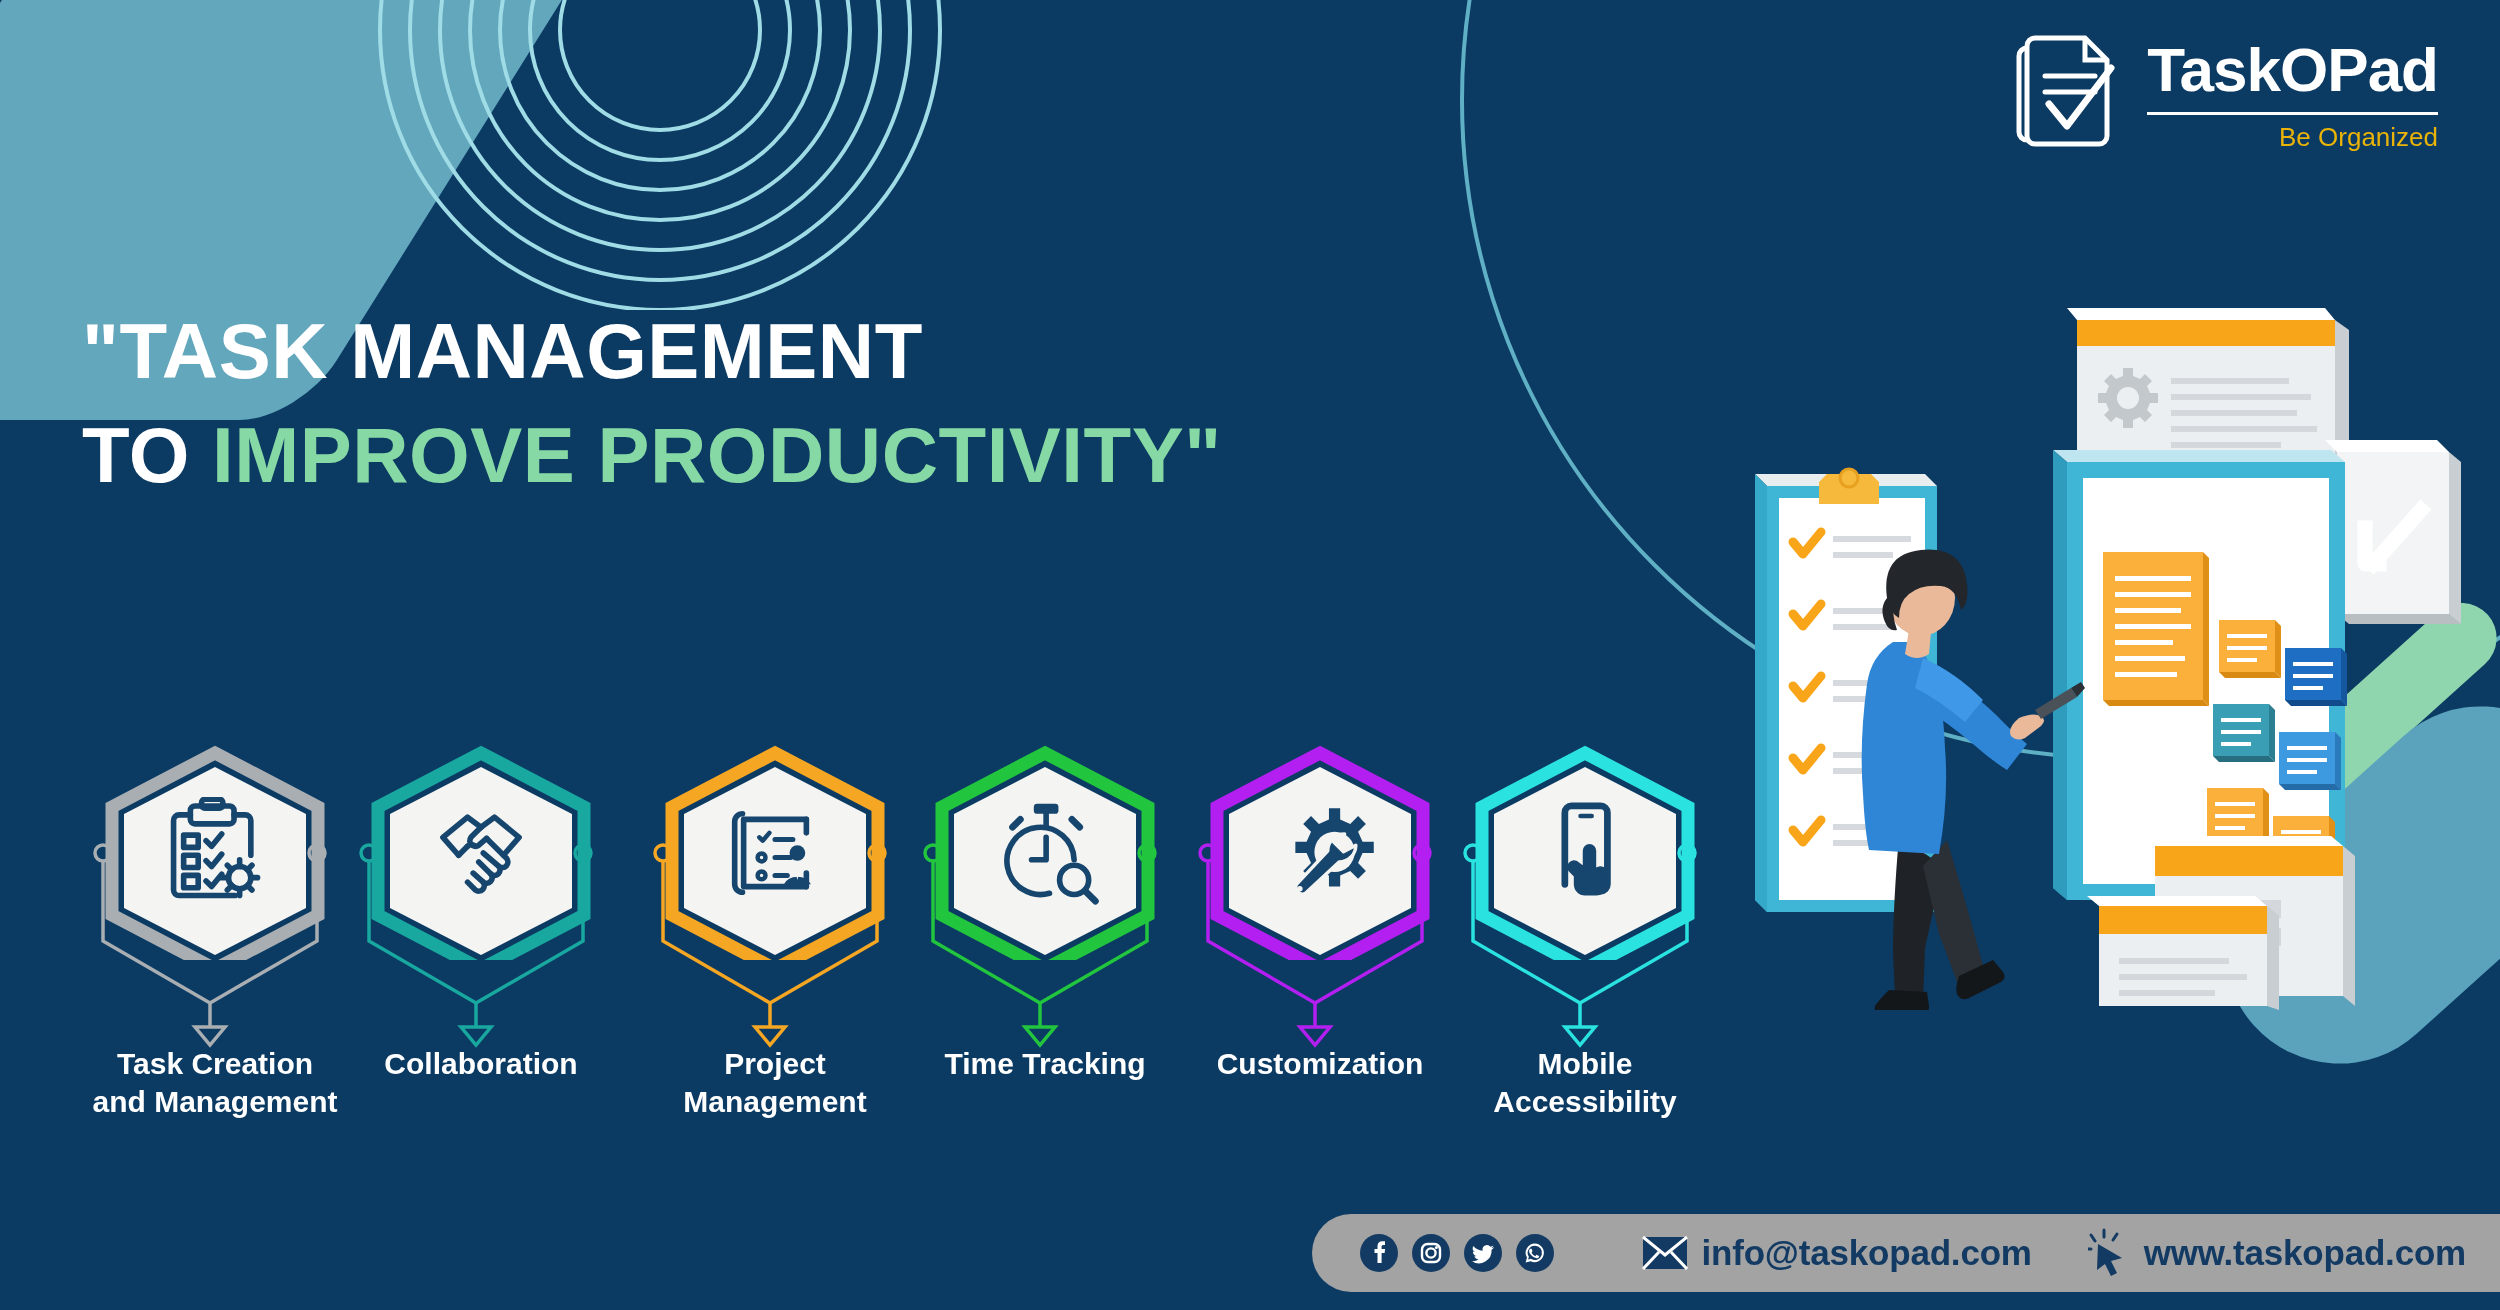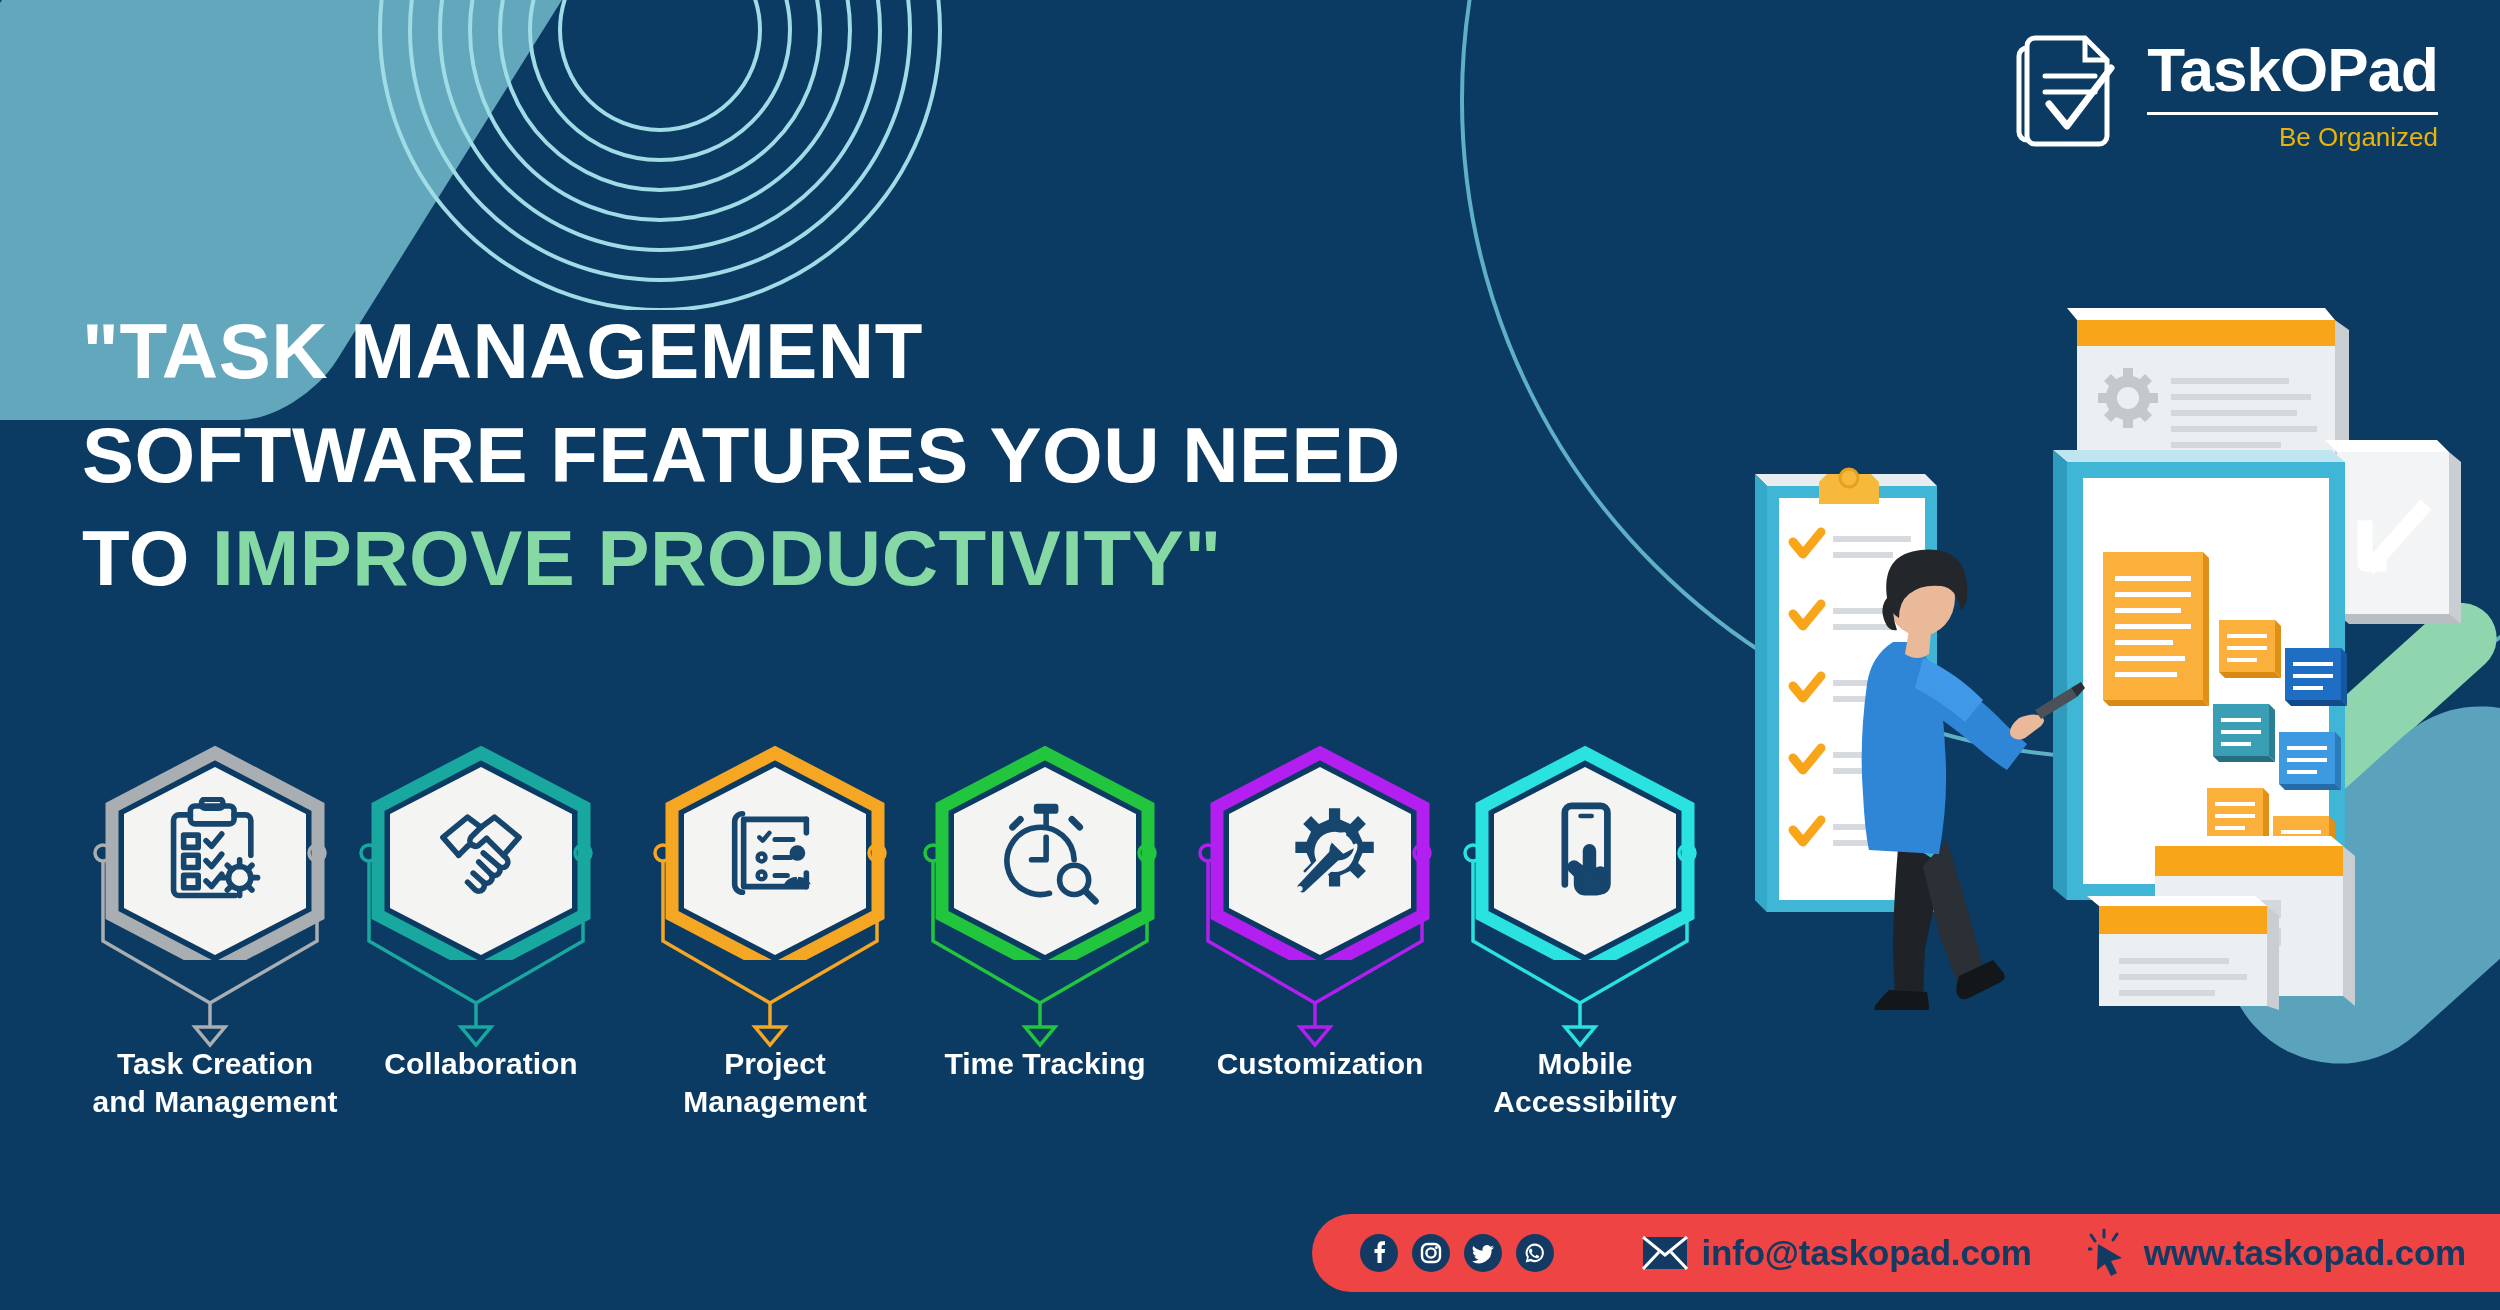--- a/index.html
+++ b/index.html
@@ -123,21 +123,21 @@
   #illustration {
     position:absolute; left:1735px; top:280px;
     width:780px; height:730px;
   }
   #illustration svg { display:block; }
 
   
   #footer-bar {
     position:absolute; right:0; bottom:18px;
     height:78px;
-    background:#ef4444;
+    background:#a3a3a3;
     border-top-left-radius:39px;
     border-bottom-left-radius:39px;
     display:flex; align-items:center;
     padding:0 34px 0 48px;
     gap:4px;
   }
   .social-group { display:flex; align-items:center; gap:14px; }
   .social-ico { width:38px; height:38px; display:block; }
   .foot-item { display:flex; align-items:center; gap:14px; }
   .foot-text {
@@ -187,21 +187,20 @@
     </span>
     <span class="wordmark">
       <span class="brand">TaskOPad</span>
       <span class="rule"></span>
       <span class="tagline">Be Organized</span>
     </span>
   </div>
 
   <div id="headline">
     <div class="line">"TASK MANAGEMENT</div>
-    <div class="line">SOFTWARE FEATURES YOU NEED</div>
     <div class="line"><span>TO </span><span class="accent">IMPROVE PRODUCTIVITY"</span></div>
   </div>
 
   <div id="hex-row">
 
     <div class="hex-cell" style="left:95px">
       <div class="connector">
         <svg width="230" height="290" viewBox="0 0 230 290" fill="none">
           <g stroke="#a9aeb2" stroke-width="3.5" fill="none">
             <circle cx="8" cy="108" r="8" fill="#0b3a63"></circle>

